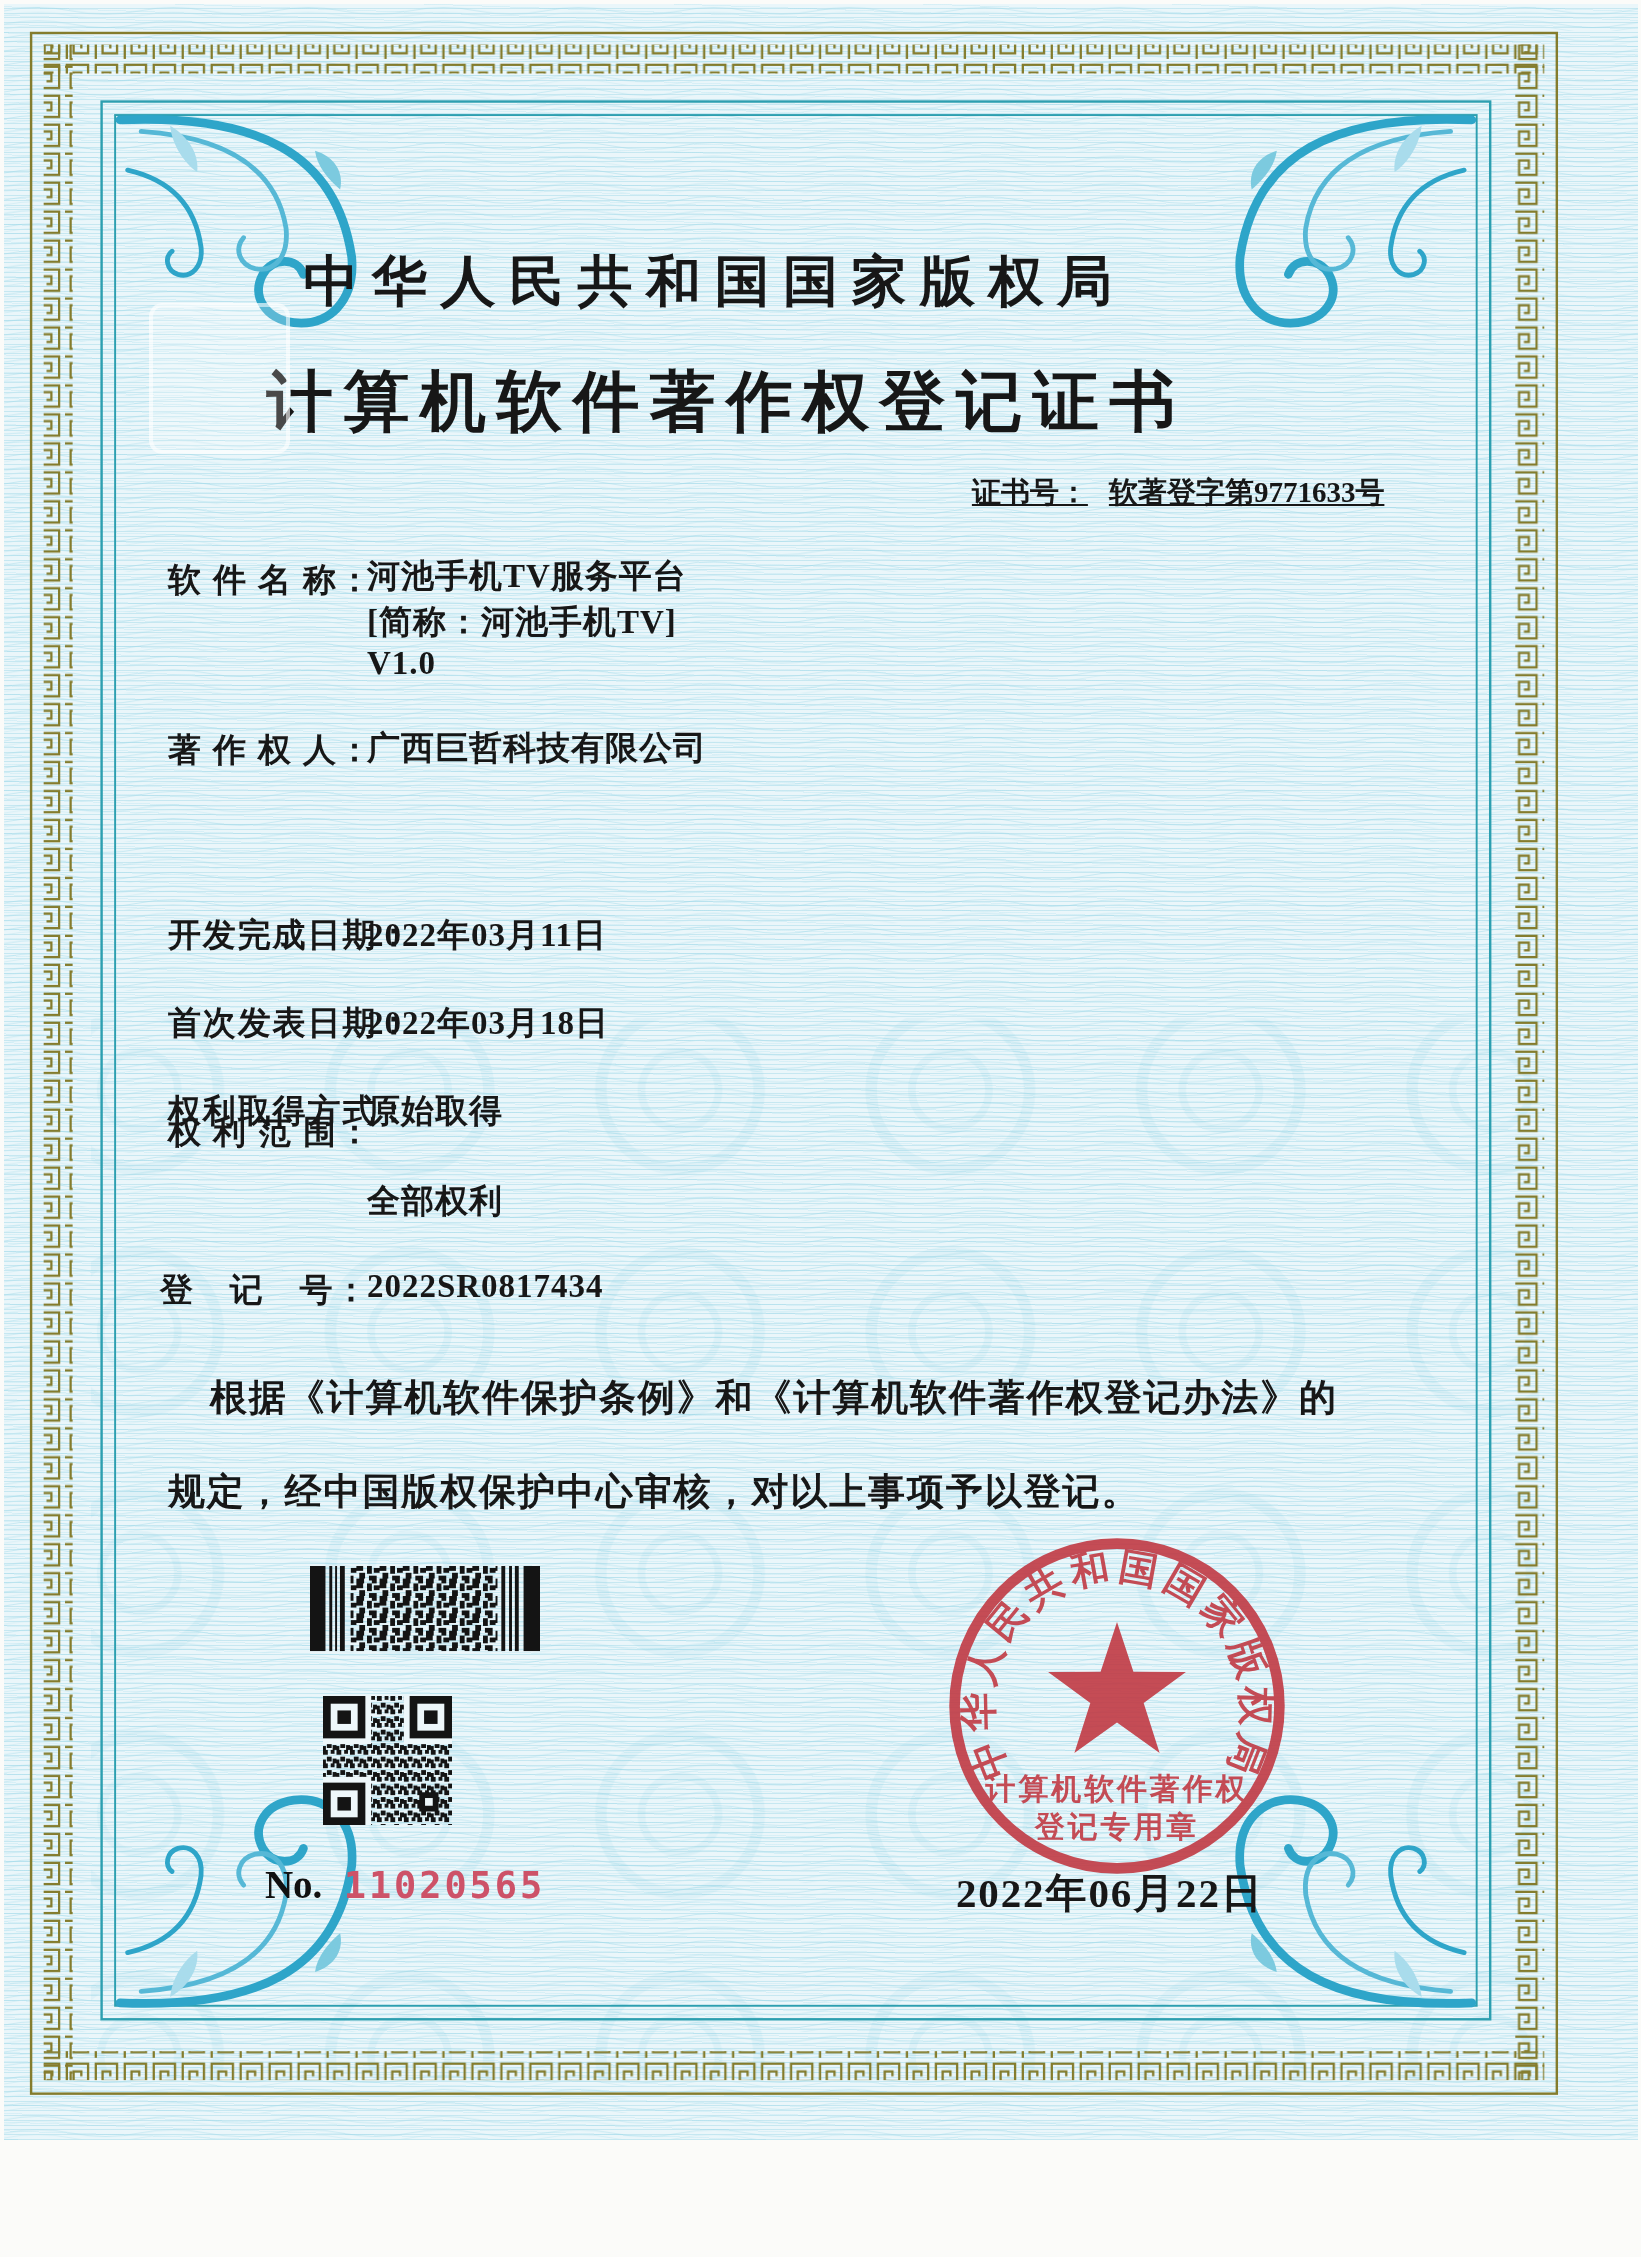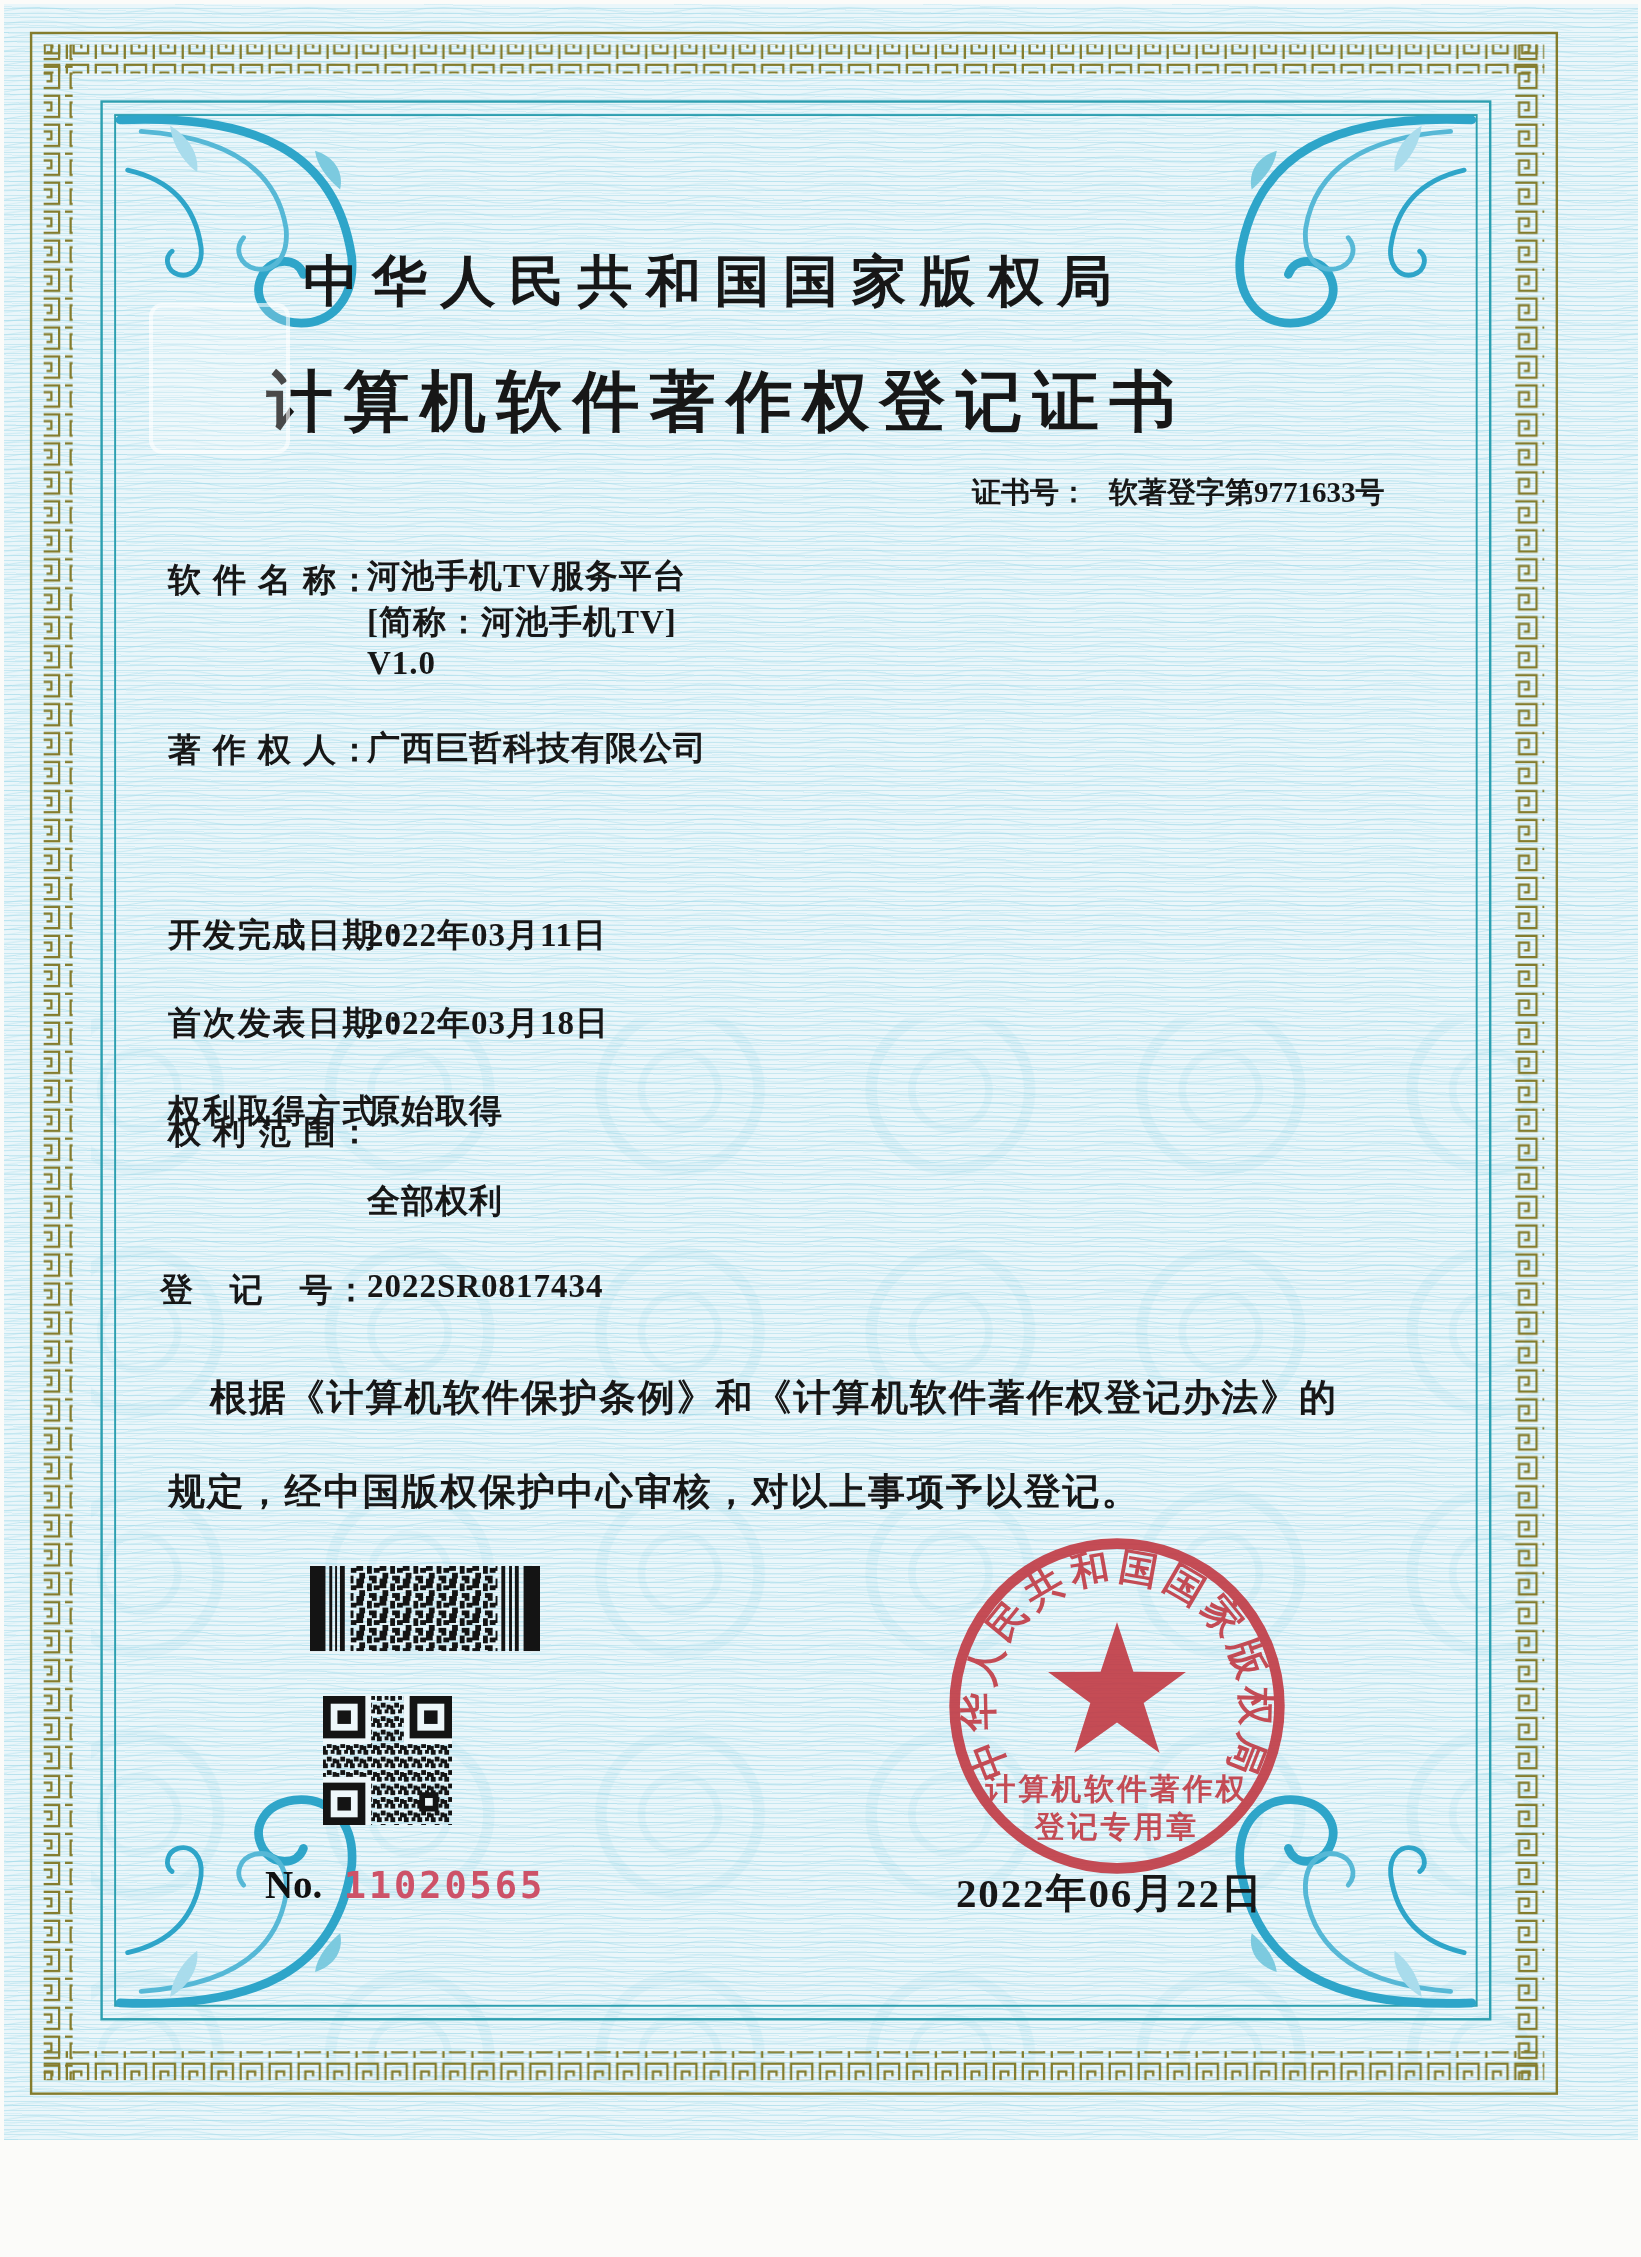--- a/index.html
+++ b/index.html
@@ -73,21 +73,21 @@
 
     <use href="#flourish" transform="translate(112,112)"></use>
     <use href="#flourish" transform="translate(1528,112) scale(-1,1)"></use>
     <use href="#flourish" transform="translate(112,2078) scale(1,-1)"></use>
     <use href="#flourish" transform="translate(1528,2078) scale(-1,-1)"></use>
   </svg>
 
   <div class="abs title ink" style="left:0;top:241px;width:1421px;">中华人民共和国国家版权局</div>
   <div class="abs subtitle ink" style="left:0;top:353px;width:1421px;">计算机软件著作权登记证书</div>
 
-  <div class="abs certno ink" style="left:968px;top:469px;">
+  <div class="abs certno ink" style="left:968px;top:469px;text-decoration:underline;">
     <span>证书号：</span><span class="gap"></span><span>软著登字第9771633号</span>
   </div>
 
   <div class="abs emboss" style="left:145px;top:299px;width:133px;height:143px;"></div>
 
   <div class="abs flabel ink" style="left:164px;top:554px;">软 件 名 称：</div>
   <div class="abs fvalue ink" style="left:363px;top:550px;">河池手机TV服务平台</div>
   <div class="abs fvalue ink" style="left:363px;top:596px;">[简称：河池手机TV]</div>
   <div class="abs fvalue ink" style="left:363px;top:641px;">V1.0</div>
 

